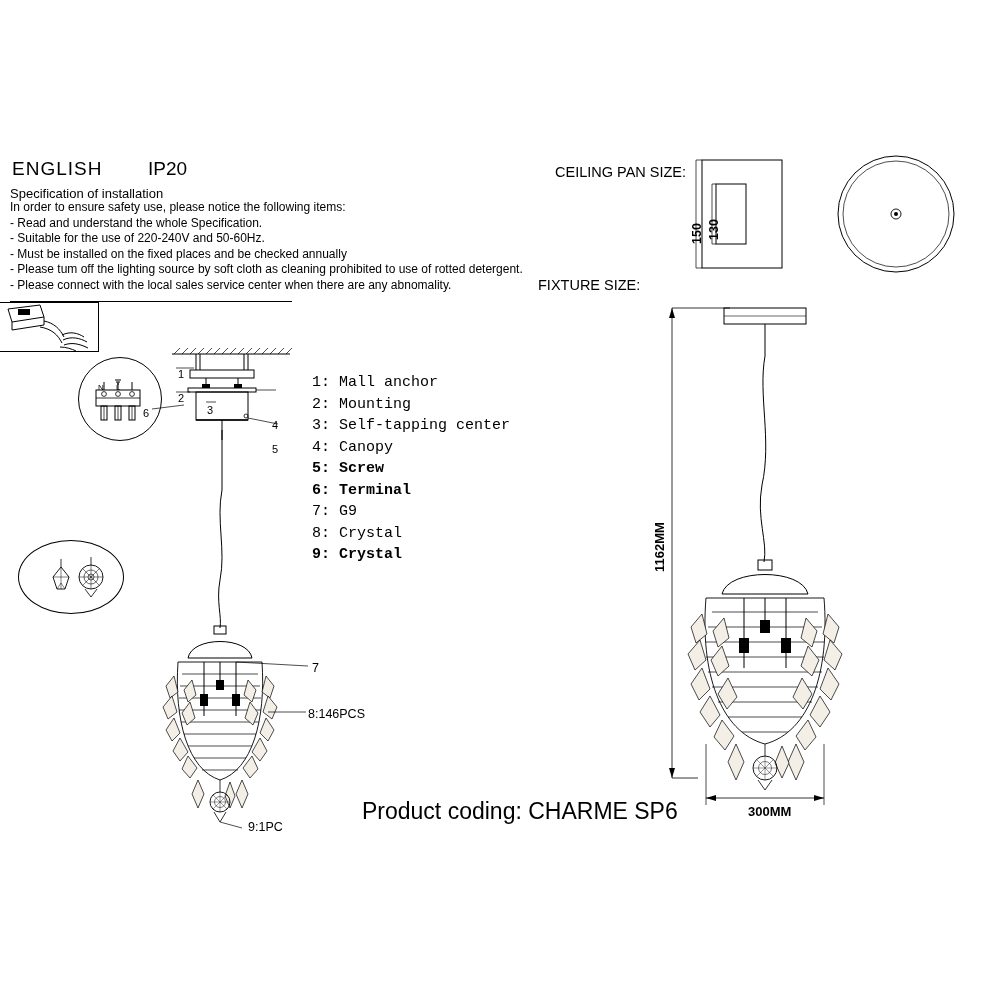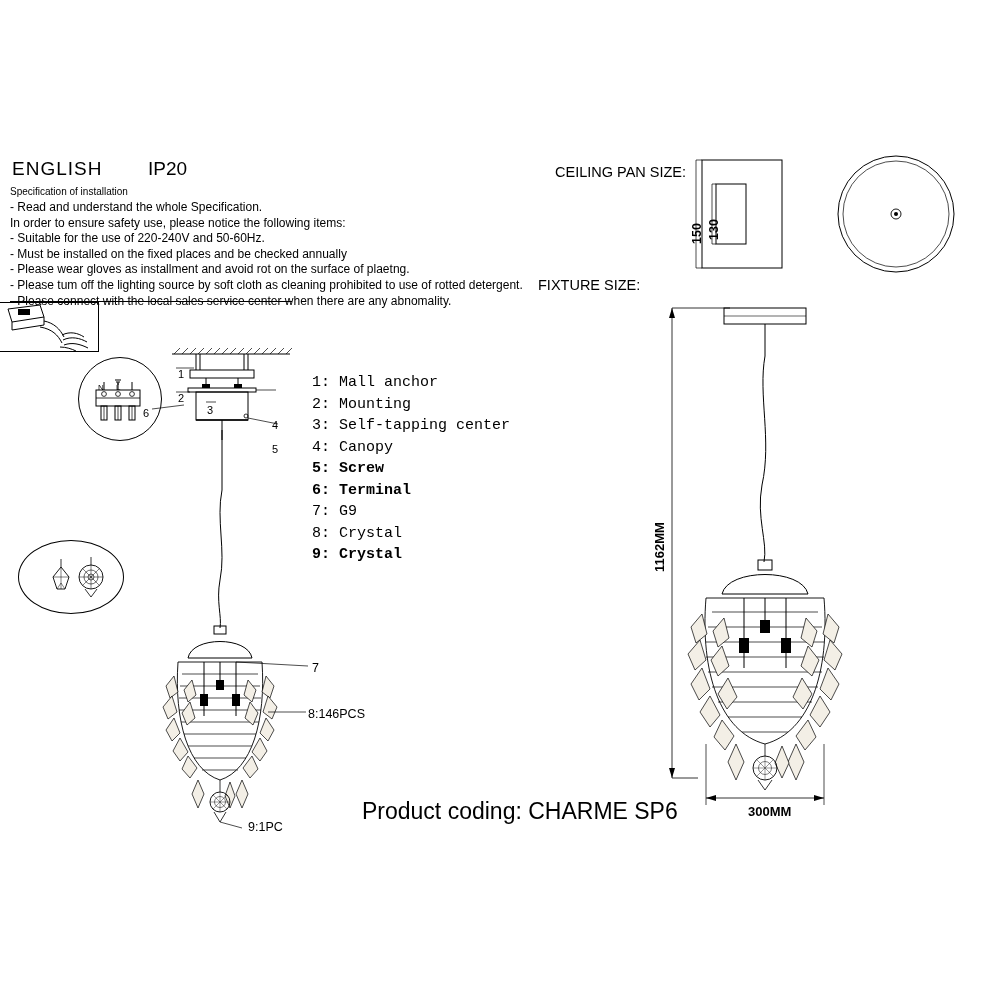--- a/index.html
+++ b/index.html
@@ -23,21 +23,21 @@
     left: 12px; top: 158px;
     font-size: 19px;
     letter-spacing: 1px;
   }
   #ip-label {
     left: 148px; top: 158px;
     font-size: 19px;
   }
   #spec-title {
     left: 10px; top: 186px;
-    font-size: 10px;
+    font-size: 13px;
   }
   #spec-list {
     left: 10px; top: 200px;
     font-size: 12px;
     line-height: 15.6px;
     width: 520px;
   }
   #spec-list div { white-space: nowrap; }
   .underline-rule {
     left: 10px; top: 301px;
@@ -139,25 +139,24 @@
 </head>
 <body>
 
 <div id="page">
 
   <div class="abs" id="lang-label">ENGLISH</div>
   <div class="abs" id="ip-label">IP20</div>
   <div class="abs" id="spec-title">Specification of installation</div>
 
   <div class="abs" id="spec-list">
+    <div>In order to ensure safety use, please notice the following items:</div>
     <div>- Read and understand the whole Specification.</div>
-    <div>In order to ensure safety use, please notice the following items:</div>
     <div>- Suitable for the use of 220-240V and 50-60Hz.</div>
     <div>- Must be installed on the fixed places and be checked annually</div>
-    <div>- Please wear gloves as installment and avoid rot on the surface of plaetng.</div>
     <div>- Please tum off the lighting source by soft cloth as cleaning prohibited to use of rotted detergent.</div>
     <div>- Please connect with the local sales service center when there are any abnomality.</div>
   </div>
   <div class="abs underline-rule"></div>
 
   <div class="abs" id="hand-box">
     <svg width="98" height="48" viewBox="0 0 98 48">
 
       <path d="M8 6 L40 2 L44 14 L12 19 Z" fill="none" stroke="#000" stroke-width="1"></path>
       <path d="M12 19 L12 27 L44 22 L44 14" fill="none" stroke="#000" stroke-width="1"></path>

